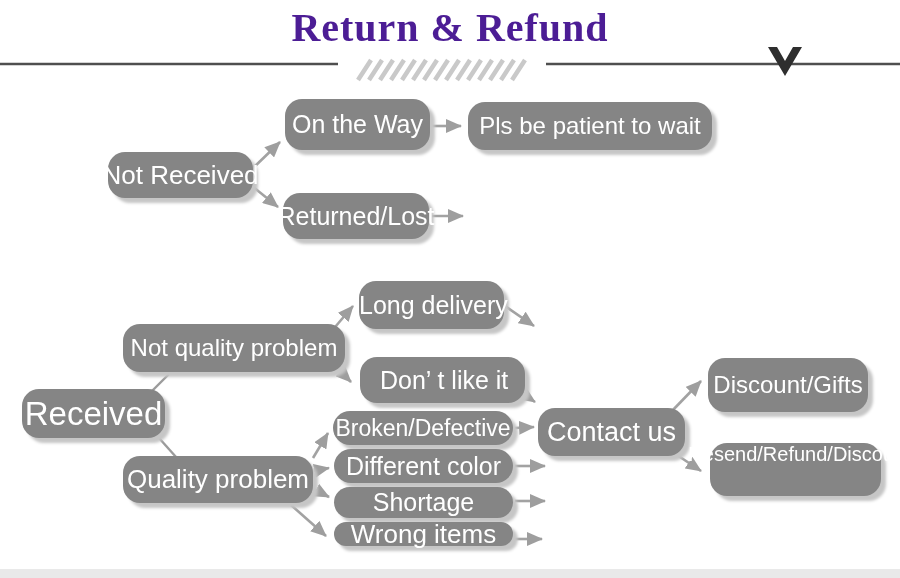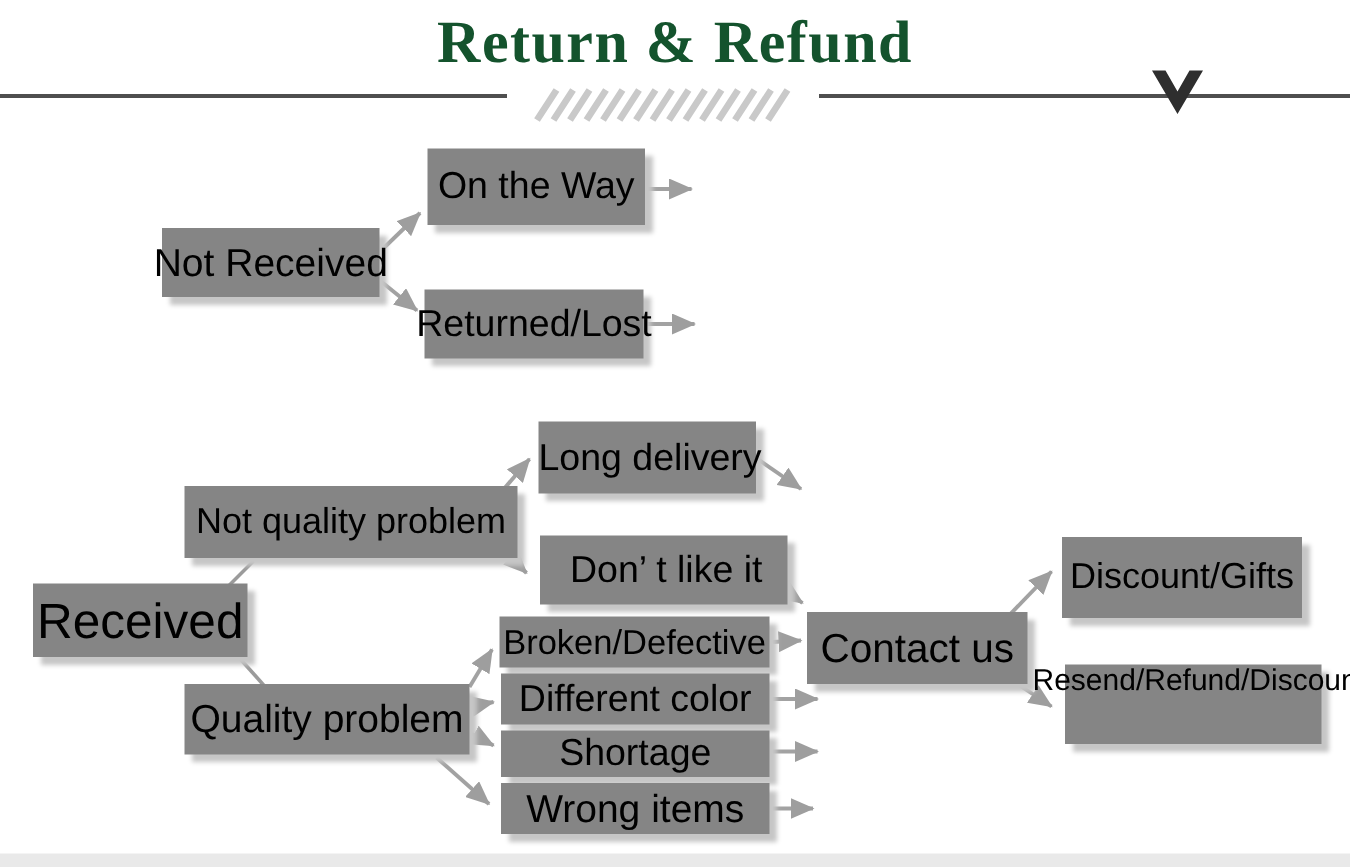--- a/index.html
+++ b/index.html
@@ -3,27 +3,27 @@
 <meta charset="utf-8">
 <style>
   html,body { margin:0; padding:0; background:#ffffff; }
   .canvas {
     position:relative; width:900px; height:578px; overflow:hidden;
     background:#ffffff; font-family:"Liberation Sans", sans-serif;
   }
   .title {
     position:absolute; left:0; top:4px; width:100%; margin:0;
     text-align:center; font-family:"Liberation Serif", serif;
-    font-weight:bold; font-size:40px; color:#14532d; letter-spacing:1px;
+    font-weight:bold; font-size:40px; color:#4c1d95; letter-spacing:1px;
   }
   .overlay { position:absolute; left:0; top:0; width:900px; height:578px; z-index:1; }
   .node {
-    position:absolute; z-index:2; background:#858585; color:#000000;
+    position:absolute; z-index:2; background:#858585; color:#ffffff;
     display:flex; align-items:center; justify-content:center;
-    white-space:nowrap; box-shadow:5px 5px 3px #c6c6c6;
+    white-space:nowrap; box-shadow:5px 5px 3px #c6c6c6;border-radius:17px;
   }
   .node.align-left { justify-content:flex-start; }
   .node.two-line {
     align-items:flex-start; justify-content:center;
     padding-left:8px; line-height:1.1;
   }
   .bold { font-weight:bold; letter-spacing:1px; }
   .bottom-strip {
     position:absolute; left:0; top:569px; width:900px; height:9px;
     background:#e9e9e9; z-index:0;
@@ -74,31 +74,32 @@
       <line x1="515" y1="466" x2="545" y2="466" marker-end="url(#ah)"></line>
       <line x1="515" y1="501" x2="545" y2="501" marker-end="url(#ah)"></line>
       <line x1="515" y1="539" x2="542" y2="539" marker-end="url(#ah)"></line>
       <line x1="671" y1="412" x2="701" y2="381" marker-end="url(#ah)"></line>
       <line x1="671" y1="451" x2="701" y2="471" marker-end="url(#ah)"></line>
     </g>
   </svg>
 
   <div class="node" style="left:108px;top:152px;width:145px;height:46px;font-size:26px">Not Received</div>
   <div class="node" style="left:285px;top:99px;width:145px;height:51px;font-size:25px">On the Way</div>
+  <div class="node" style="left:468px;top:102px;width:244px;height:48px;font-size:24px">Pls be patient to wait</div>
   <div class="node" style="left:283px;top:193px;width:146px;height:46px;font-size:25px">Returned/Lost</div>
 
   <div class="node" style="left:22px;top:389px;width:143px;height:49px;font-size:33px">Received</div>
   <div class="node" style="left:123px;top:324px;width:222px;height:48px;font-size:24px">Not quality problem</div>
   <div class="node align-left" style="left:359px;top:281px;width:145px;height:48px;font-size:25px">Long delivery</div>
   <div class="node align-left" style="left:360px;top:357px;width:145px;height:46px;font-size:25px;padding-left:20px">Don’ t like it</div>
   <div class="node" style="left:123px;top:456px;width:190px;height:47px;font-size:26px">Quality problem</div>
   <div class="node" style="left:333px;top:411px;width:180px;height:34px;font-size:23px">Broken/Defective</div>
   <div class="node" style="left:334px;top:449px;width:179px;height:34px;font-size:25px">Different color</div>
   <div class="node" style="left:334px;top:487px;width:179px;height:31px;font-size:25px">Shortage</div>
-  <div class="node" style="left:334px;top:522px;width:179px;height:34px;font-size:26px">Wrong items</div>
+  <div class="node" style="left:334px;top:522px;width:179px;height:24px;font-size:26px">Wrong items</div>
   <div class="node" style="left:538px;top:408px;width:147px;height:48px;font-size:27px">Contact us</div>
   <div class="node" style="left:708px;top:358px;width:160px;height:54px;font-size:24px">Discount/Gifts</div>
   <div class="node two-line" style="left:710px;top:443px;width:163px;height:53px;font-size:20px">
     <span>Resend/Refund/</span>
     <span>Discount</span>
   </div>
 
   <div class="bottom-strip"></div>
 </div>
 

